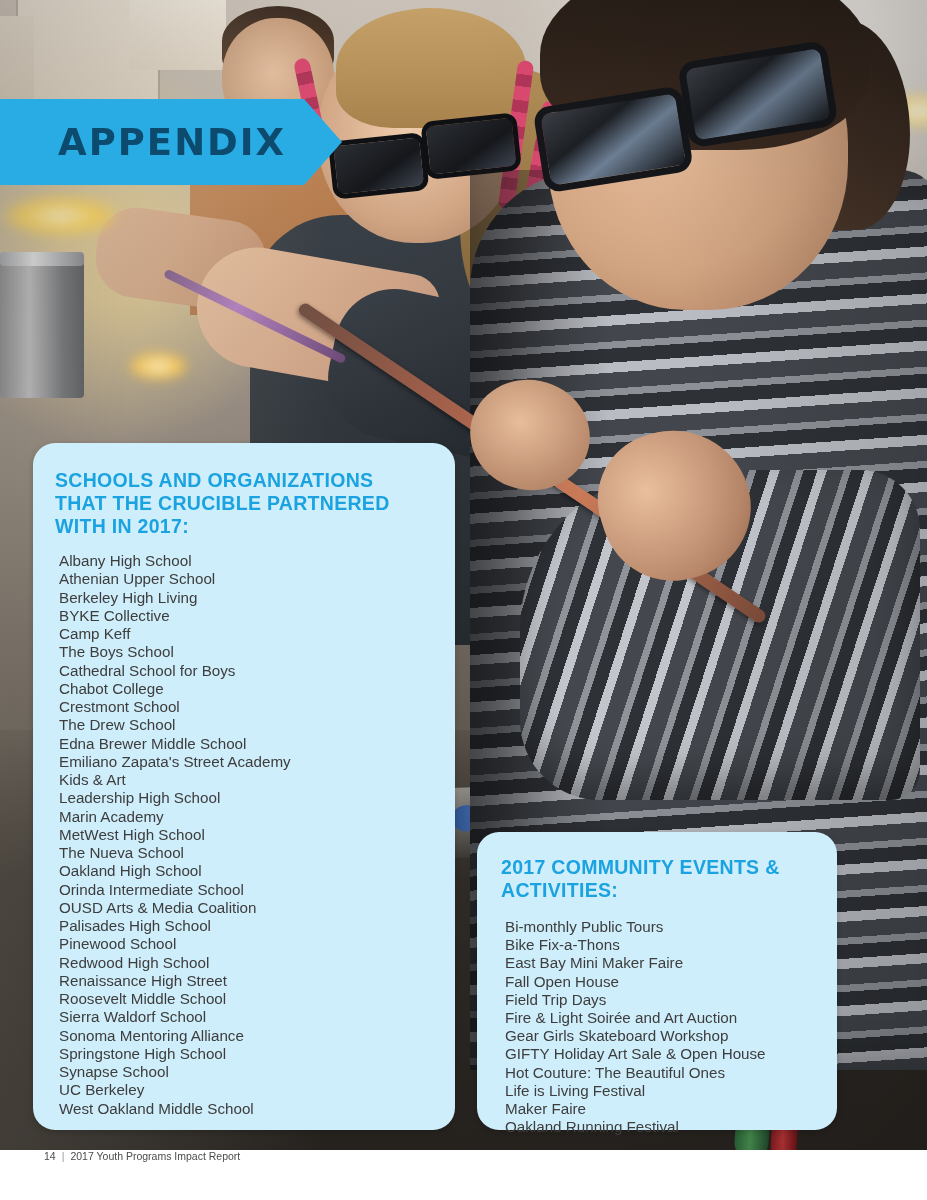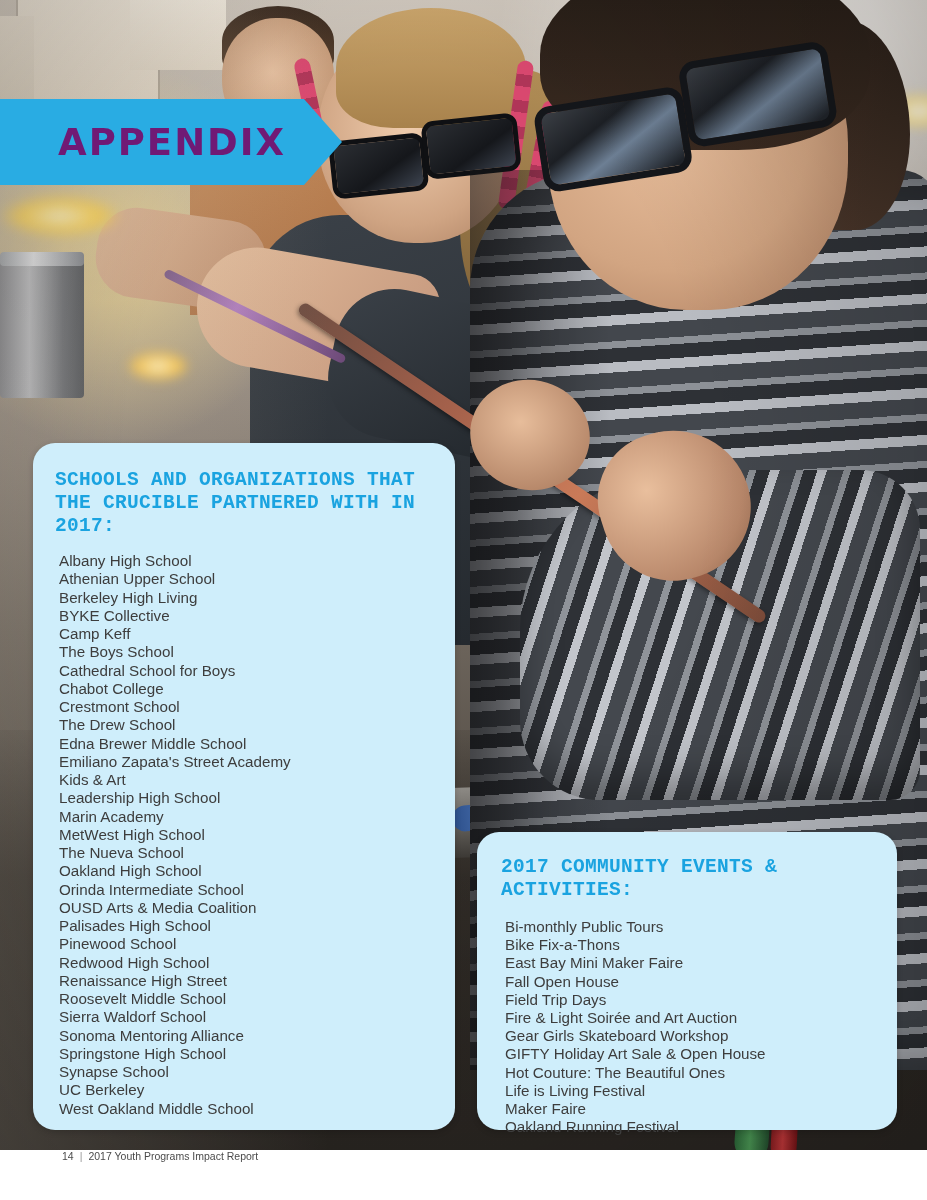--- a/index.html
+++ b/index.html
@@ -334,21 +334,21 @@
     height: 86px;
     display: flex;
     align-items: center;
     padding: 0 18px 0 58px;
   }
   .banner-title {
     font-family: "DejaVu Sans", sans-serif;
     font-weight: bold;
     font-size: 37px;
     letter-spacing: 2px;
-    color: #701a75;
+    color: #0c4a6e;
     line-height: 1;
   }
   .banner-arrow {
     width: 0; height: 0;
     border-top: 43px solid transparent;
     border-bottom: 43px solid transparent;
     border-left: 38px solid #29ace3;
   }
 
   
@@ -362,27 +362,27 @@
     left: 33px;
     top: 443px;
     width: 422px;
     height: 687px;
     padding: 26px 30px 18px 22px;
     box-sizing: border-box;
   }
   .card-events {
     left: 477px;
     top: 832px;
-    width: 420px;
+    width: 360px;
     height: 298px;
     padding: 24px 26px 18px 24px;
     box-sizing: border-box;
   }
   .card-heading {
-    font-family: Liberation Mono, monospace;
+    font-family: Liberation Sans, sans-serif;
     font-weight: bold;
     font-size: 19.5px;
     line-height: 1.18;
     letter-spacing: 0.3px;
     color: #1aa3e0;
     margin: 0 0 14px 0;
     text-transform: uppercase;
   }
   .card-events .card-heading { margin-bottom: 16px; }
   .list {
@@ -403,21 +403,20 @@
   .footer {
     position: absolute;
     left: 44px;
     top: 1150px;
     display: flex;
     align-items: baseline;
     gap: 6px;
     font-family: "Liberation Sans", sans-serif;
     font-size: 10.5px;
     color: #4b4b4b;
-    margin-left: 18px;
   }
   .footer .pagenum { font-weight: normal; }
   .footer .sep { color: #9a9a9a; }
   .footer-bottom {
     position: absolute;
     left: 0; top: 1150px; width: 927px; height: 50px;
     background: #ffffff;
   }
 </style>
 </head>

